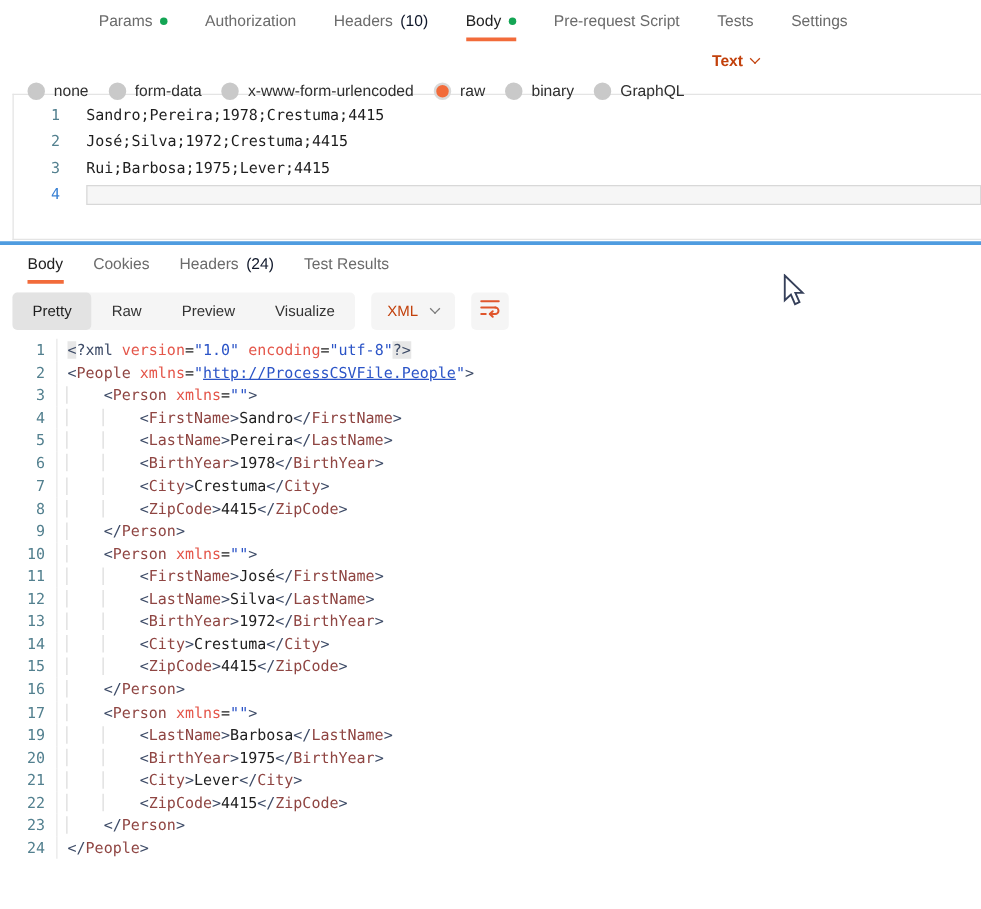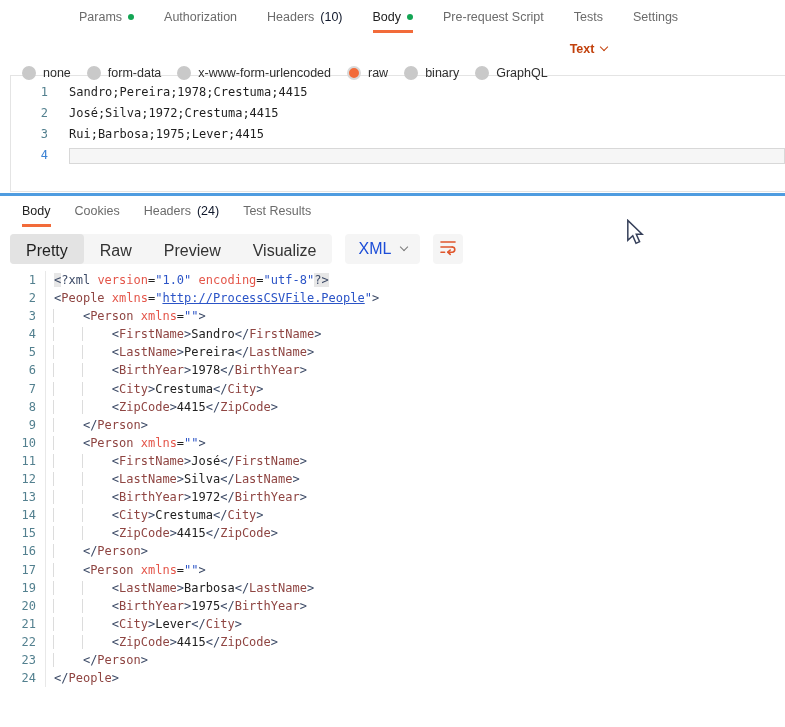--- a/index.html
+++ b/index.html
@@ -31,24 +31,24 @@
   .ed-num.active { color:#3b82d4; }
   .ed-code { margin-left:21px; white-space:pre; color:#1e1e1e; }
   .active-line-box { flex:1; height:16px; margin-left:21px; border:1px solid #d8d8d8; background:#f6f6f6; }
   
   .pane-divider { height:3px; background:#4f9ce0; margin-top:1px; }
   
   .res-tabs { display:flex; gap:24px; padding:9px 0 0 22px; height:31px; }
   
   .res-toolbar { display:flex; align-items:center; gap:13px; padding-left:10px; margin-top:7px; height:30px; }
   .segmented { display:flex; background:#f5f5f5; border-radius:4px; height:30px; align-items:stretch; }
-  .seg-item { font-size:16px; color:#333; padding:8px 16px; border-radius:4px; cursor:pointer; }
+  .seg-item { font-size:12px; color:#333; padding:8px 16px; border-radius:4px; cursor:pointer; }
   .seg-item.active { background:#e3e3e3; color:#1f1f1f; }
   .lang-dd { display:flex; align-items:center; gap:10px; background:#f5f5f5; border-radius:4px;
-             height:30px; padding:0 13px; font-size:16px; color:#1d4ed8; cursor:pointer;text-align:right; }
+             height:30px; padding:0 13px; font-size:12px; color:#c2410c; cursor:pointer;text-align:right; }
   .lang-dd .chev { color:#7a7a7a; }
   .icon-btn { width:30px; height:30px; background:#f5f5f5; border-radius:4px; display:flex;
               align-items:center; justify-content:center; cursor:pointer; }
   
   .res-editor { margin-top:7px; font-family:"DejaVu Sans Mono", monospace; font-size:12px; }
   .res-row { display:flex; height:18.1px; line-height:18.1px; }
   .res-num { width:46px; padding-right:9px; text-align:right; color:#53808f; flex:none;
              border-right:1px solid #e8e8e8; }
   .res-code { padding-left:8px; white-space:pre; }
   .ind { white-space:pre; border-left:1px solid #dcdcdc; margin-left:-1px; }

